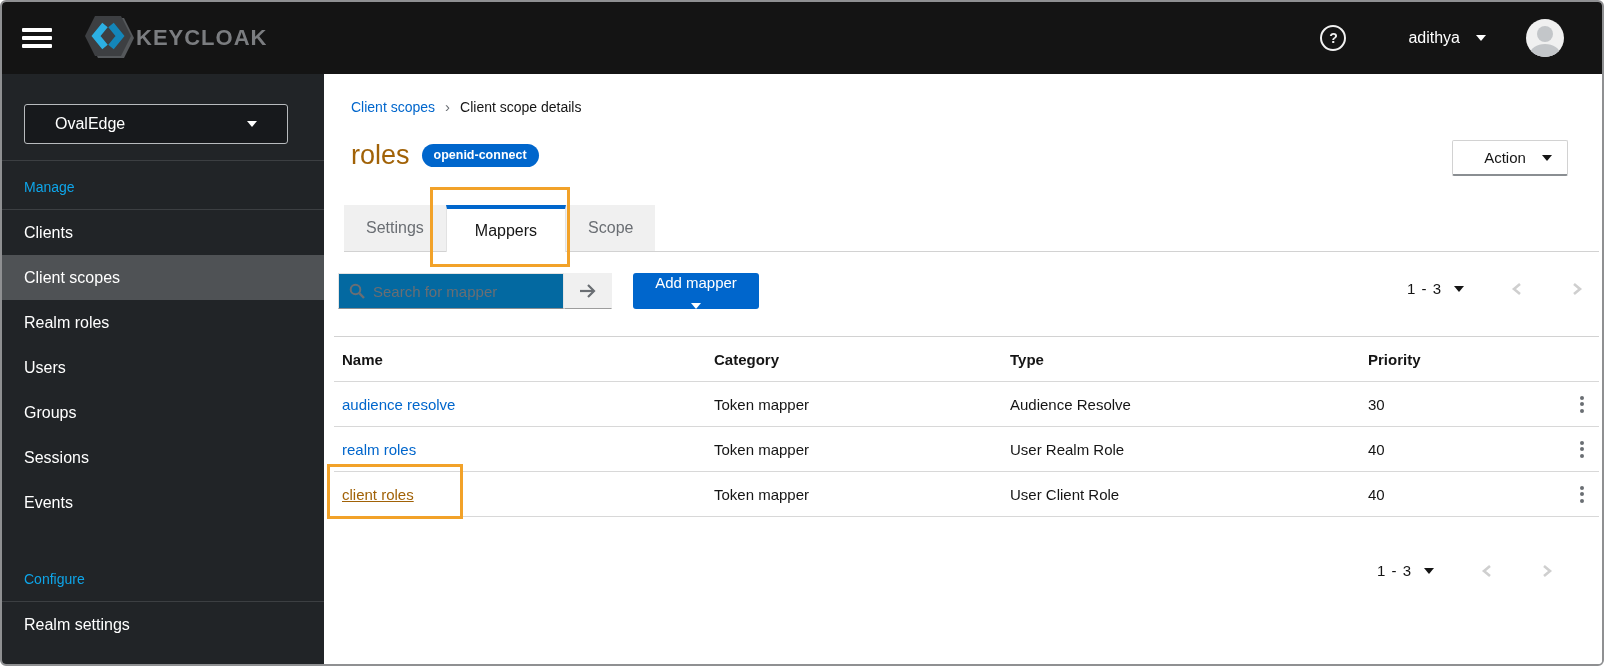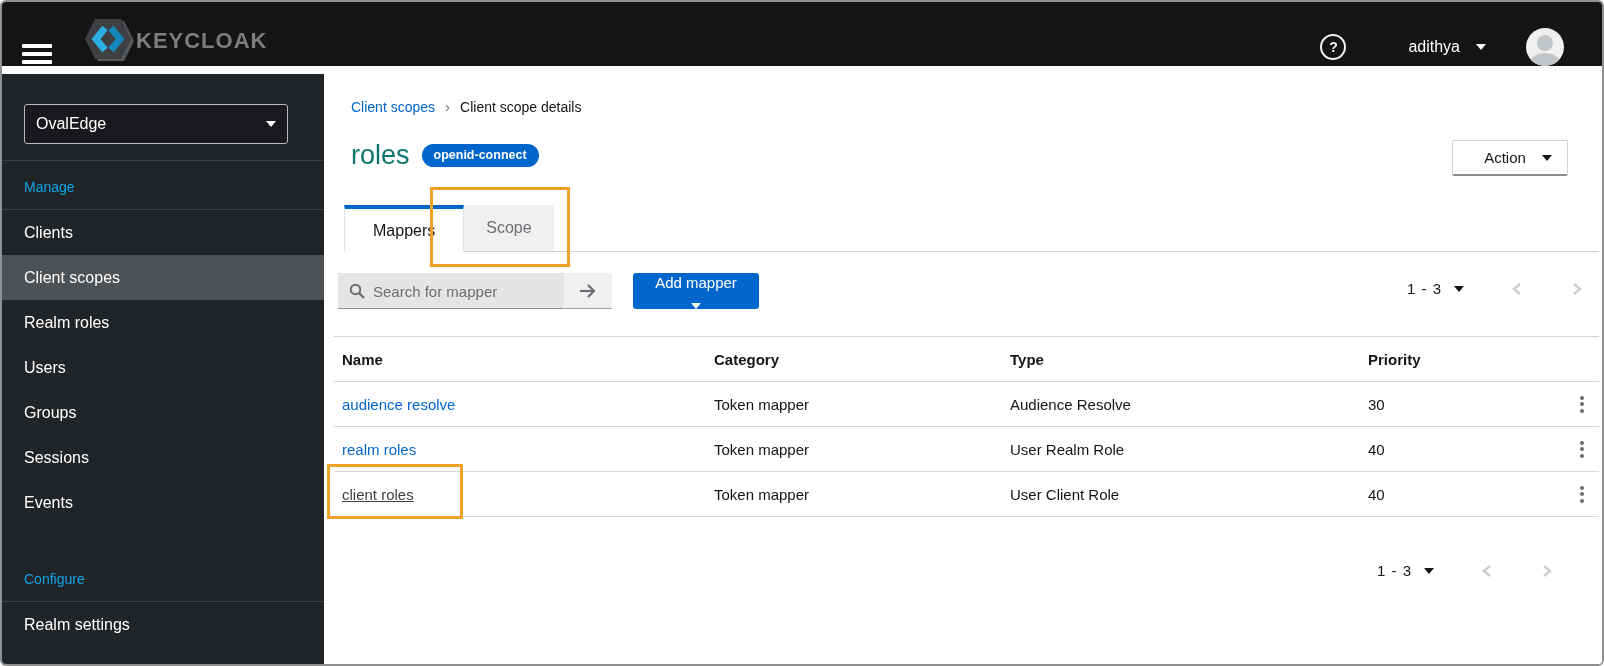--- a/index.html
+++ b/index.html
@@ -1,87 +1,87 @@
 <!DOCTYPE html>
 <html><head>
 <meta charset="utf-8">
 <style>
   * { margin:0; padding:0; box-sizing:border-box; }
   html,body { background:#ffffff; font-family:"Liberation Sans","DejaVu Sans",sans-serif; }
   .frame { position:relative; width:1604px; height:666px; border:2px solid #8f9092; border-radius:6px; overflow:hidden; background:#ffffff; }
 
   
-  .masthead { position:absolute; left:0; top:0; width:100%; height:64px; background:#141414; display:flex; align-items:flex-end; }
+  .masthead { position:absolute; left:0; top:0; width:100%; height:72px; background:#141414; display:flex; align-items:center; }
   .nav-toggle { width:34px; height:24px; margin-left:20px; background:none; border:none; cursor:pointer; display:flex; flex-direction:column; justify-content:space-between; padding:2px 0; }
   .nav-toggle span { display:block; width:30px; height:4px; background:#ffffff; border-radius:1px; }
   .brand { display:flex; align-items:center; margin-left:26px; }
   .brand-text { font-size:22px; font-weight:700; letter-spacing:1px; color:#7b7d80; margin-left:2px; }
   .masthead-right { margin-left:auto; display:flex; align-items:center; }
   .help-btn { width:26px; height:26px; border-radius:50%; border:2px solid #f0f0f0; background:none; color:#f0f0f0; font-size:14px; font-weight:700; line-height:22px; text-align:center; cursor:pointer; margin-right:62px; }
   .user-menu { display:flex; align-items:center; background:none; border:none; color:#ffffff; font-size:16px; cursor:pointer; margin-right:40px; }
   .caret { display:inline-block; width:0; height:0; border-left:5px solid transparent; border-right:5px solid transparent; border-top:6px solid currentColor; margin-left:10px; }
   .user-menu .caret { margin-left:16px; }
   .avatar { width:38px; height:38px; border-radius:50%; background:#f0f0f0; margin-right:38px; position:relative; overflow:hidden; cursor:pointer; }
   .avatar .head { position:absolute; left:11px; top:7px; width:16px; height:16px; border-radius:50%; background:#c3c6c9; }
   .avatar .torso { position:absolute; left:4px; top:25px; width:30px; height:20px; border-radius:50% 50% 0 0; background:#c3c6c9; }
 
   
   .body-wrap { position:absolute; left:0; top:72px; width:1600px; height:590px; display:flex; }
   .sidebar { width:322px; height:100%; background:#212427; flex-shrink:0; position:relative; }
-  .realm-select { margin:30px 22px 0 22px; width:264px; height:40px; background:#17191c; border:1px solid #b8bbbe; border-radius:3px; color:#ffffff; font-size:16px; display:flex; align-items:center; padding:0 11px; cursor:pointer; }
+  .realm-select { margin:30px 22px 0 22px; width:264px; height:40px; background:#17191c; border:1px solid #b8bbbe; border-radius:3px; color:#ffffff; font-size:16px; display:flex; align-items:center; padding:0 30px; cursor:pointer; }
   .realm-select .caret { margin-left:auto; }
   .sb-divider { height:1px; background:#3c3f42; margin-top:16px; }
   .sb-group-label { color:#0ea5e9; font-size:14px; padding:18px 0 14px 22px; }
   .sb-item { height:45px; display:flex; align-items:center; padding-left:22px; color:#ffffff; font-size:16px; cursor:pointer; }
   .sb-item.selected { background:#4f5255; }
   .sb-gap { height:46px; }
   .sb-divider2 { height:1px; background:#3c3f42; }
 
   
   .main { position:relative; width:1278px; height:100%; background:#ffffff; }
   .breadcrumb { position:absolute; left:27px; top:24px; font-size:14px; display:flex; align-items:center; gap:10px; }
   .breadcrumb .bc-link { color:#0066cc; text-decoration:none; cursor:pointer; }
   .breadcrumb .bc-sep { color:#6a6e73; font-size:15px; }
   .breadcrumb .bc-current { color:#151515; }
 
   .title-row { position:absolute; left:27px; top:66px; display:flex; align-items:center; }
-  .page-title { font-size:27px; font-weight:400; color:#0f766e; }
+  .page-title { font-size:27px; font-weight:400; color:#a16207; }
   .badge { margin-left:12px; background:#0066cc; color:#ffffff; font-size:12.5px; font-weight:700; border-radius:12px; padding:4px 12px 5px 12px; }
   .action-btn { position:absolute; left:1128px; top:66px; width:116px; height:36px; background:#ffffff; border:1px solid #d2d2d2; border-bottom:2px solid #8a8e92; border-radius:2px; font-size:15px; color:#151515; display:flex; align-items:center; justify-content:center; gap:16px; cursor:pointer; font-family:inherit;padding-left:16px; }
   .action-btn .caret { border-top-color:#151515; margin-left:0; }
 
   .tabs { position:absolute; left:20px; top:131px; display:flex; }
   .tab { height:46px; padding:0 22px; display:flex; align-items:center; justify-content:center; font-size:16px; color:#6a6e73; background:#f0f0f0; cursor:pointer; }
   .tab.active { background:#ffffff; color:#151515; border-top:4px solid #0066cc; border-left:1px solid #e2e2e2; border-right:1px solid #e2e2e2; height:47px; z-index:2; padding:0 28px; }
   .tabs-hairline { position:absolute; left:20px; top:177px; width:1255px; height:1px; background:#d2d2d2; }
 
   .toolbar { position:absolute; left:14px; top:199px; height:36px; display:flex; align-items:center; }
   .search-group { display:flex; height:36px; }
-  .search-box { width:226px; height:36px; background:#e5e5e5; border:1px solid #e4e4e4; border-bottom:1px solid #8a8e92; display:flex; align-items:center; padding-left:10px; }
+  .search-box { width:226px; height:36px; background:#0369a1; border:1px solid #e4e4e4; border-bottom:1px solid #8a8e92; display:flex; align-items:center; padding-left:10px; }
   .search-box input { border:none; outline:none; font-size:15px; color:#151515; width:180px; margin-left:8px; font-family:inherit; background:transparent; }
   .search-box input::placeholder { color:#6a6e73; }
   .search-arrow-btn { width:48px; height:36px; background:#f0f0f0; border:1px solid #f0f0f0; border-bottom:1px solid #9d9d9d; cursor:pointer; display:flex; align-items:center; justify-content:center; color:#6a6e73; }
   .add-mapper-btn { margin-left:21px; width:126px; height:36px; background:#0066cc; color:#ffffff; border:none; border-radius:3px; font-size:15px; display:flex; align-items:center; justify-content:center; gap:12px; cursor:pointer; font-family:inherit;flex-direction:column; }
   .add-mapper-btn .caret { border-top-color:#ffffff; margin-left:0; }
 
   .pagination { position:absolute; display:flex; align-items:center; font-size:15px; color:#151515; }
   .pagination.top { right:18px; top:206px; }
   .pagination.bottom { right:48px; top:488px; }
   .pg-range { letter-spacing:1px; }
   .pg-caret-btn { background:none; border:none; cursor:pointer; color:#151515; padding:0; margin-left:12px; display:flex; align-items:center; }
   .pg-chevron { background:none; border:none; cursor:default; padding:0; margin-left:46px; display:flex; align-items:center; }
 
   .table { position:absolute; left:10px; top:262px; width:1265px; }
   .t-row { display:grid; grid-template-columns:380px 296px 358px 197px 34px; align-items:center; border-bottom:1px solid #d8d8d8; }
   .t-head { height:46px; border-top:1px solid #d2d2d2; font-weight:700; }
   .t-body-row { height:45px; }
   .t-cell { font-size:15px; color:#151515; padding-left:0; }
   .t-cell.first { padding-left:8px; }
   .t-link { color:#0066cc; text-decoration:none; cursor:pointer; font-size:15px; }
-  .t-link.hovered { color:#404040; text-decoration:underline; }
+  .t-link.hovered { color:#a16207; text-decoration:underline; }
   .kebab-btn { background:none; border:none; cursor:pointer; display:flex; flex-direction:column; align-items:center; gap:2.5px; padding:4px; margin:0 auto; }
   .kebab-btn i { width:4px; height:4px; border-radius:50%; background:#6a6e73; }
 
   .annotation { position:absolute; border:3px solid #f2a229; z-index:5; pointer-events:none; }
   .annotation.tab-box { left:106px; top:113px; width:140px; height:80px; }
   .annotation.row-box { left:3px; top:390px; width:136px; height:55px; }
 </style>
 </head>
 <body>
 
@@ -150,20 +150,21 @@
         <span class="page-title">roles</span>
         <span class="badge">openid-connect</span>
       </div>
 
       <button class="action-btn">
         <span>Action</span>
         <span class="caret"></span>
       </button>
 
       <div class="tabs">
+        <div class="tab">Settings</div>
         <div class="tab active">Mappers</div>
         <div class="tab">Scope</div>
       </div>
       <div class="tabs-hairline"></div>
 
       <div class="toolbar">
         <div class="search-group">
           <div class="search-box">
             <svg width="16" height="16" viewBox="0 0 16 16">
               <circle cx="6.5" cy="6.5" r="4.8" fill="none" stroke="#6a6e73" stroke-width="2"></circle>

